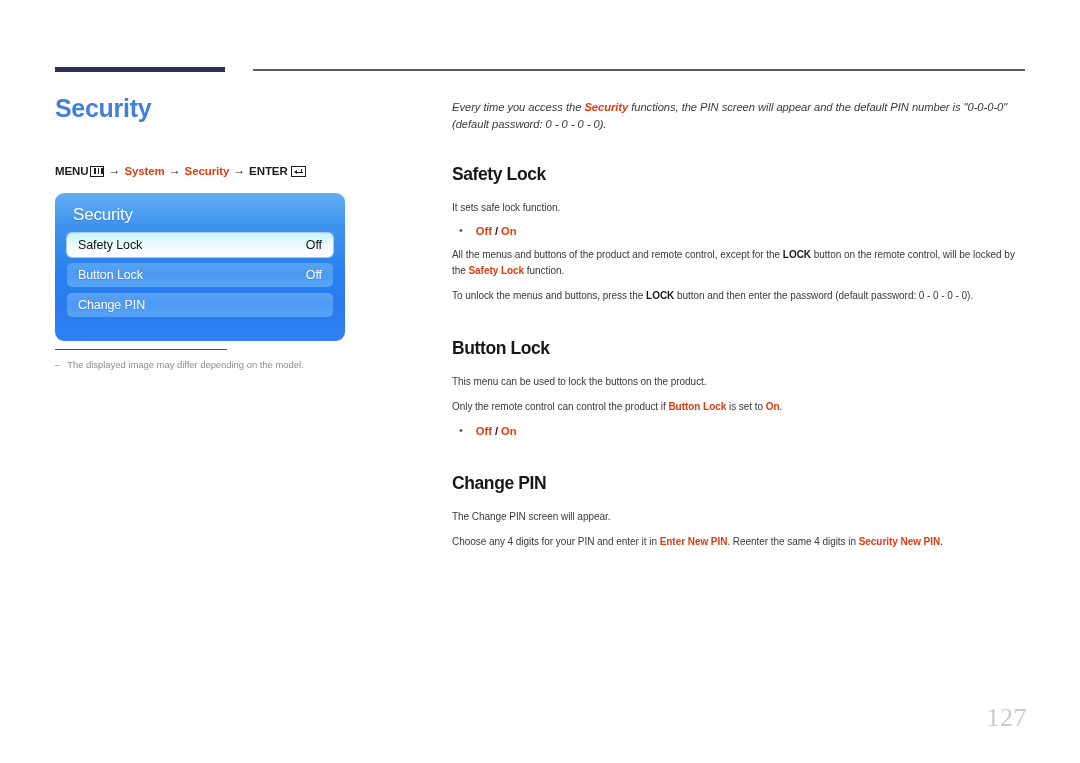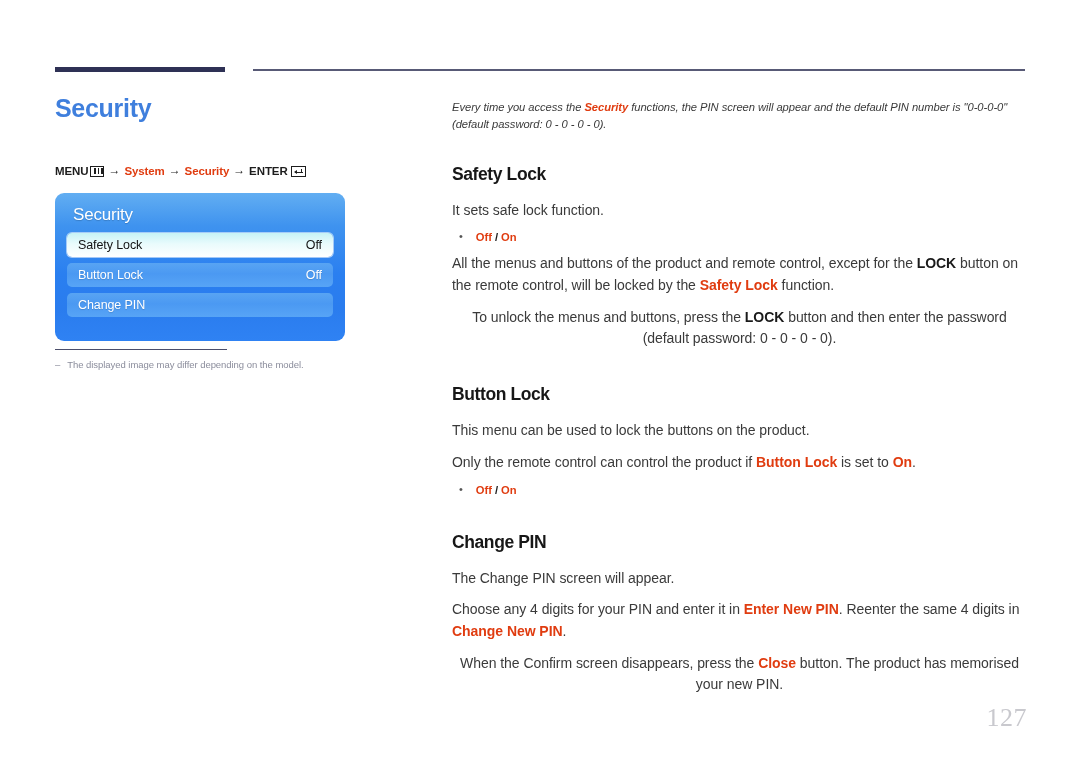--- a/index.html
+++ b/index.html
@@ -226,27 +226,27 @@
     letter-spacing: -0.4px;
     margin: 0;
     padding: 0;
     line-height: 1.2;
   }
   .sec-block { margin-top: 30px; }
   .sec-block.b2 { margin-top: 34px; }
   .sec-block.b3 { margin-top: 36px; }
   .sec-head-gap { height: 15px; }
   p.body {
-    font-size: 14px;
+    font-size: 10px;
     line-height: 1.55;
     color: #3a3a3a;
     letter-spacing: -0.05px;
     margin: 0 0 10px 0;
   }
-  p.body:last-child { margin-bottom: 0; text-align: center; }
+  p.body:last-child { margin-bottom: 0; }
   .bullet {
     display: flex;
     align-items: baseline;
     margin: 0 0 10px 0;
     padding-left: 7px;
     font-size: 11.2px;
     color: #3a3a3a;
   }
   .bullet .dot {
     color: #555555;
@@ -357,22 +357,19 @@
       <span class="dot">•</span>
       <span class="txt"><span class="red">Off</span><span class="blk"> / </span><span class="red">On</span></span>
     </div>
   </div>
 
   <div class="sec-block b3">
     <h2 class="sec-head">Change PIN</h2>
     <div class="sec-head-gap"></div>
     <p class="body">The Change PIN screen will appear.</p>
     <p class="body">
-      <span>Choose any 4 digits for your PIN and enter it in </span><span class="red">Enter New PIN</span><span>. Reenter the same 4 digits in </span><span class="red">Change New PIN</span><span>.</span>
+      <span>Choose any 4 digits for your PIN and enter it in </span><span class="red">Enter New PIN</span><span>. Reenter the same 4 digits in </span><span class="red">Security New PIN</span><span>.</span>
     </p>
-    <p class="body">
-      <span>When the Confirm screen disappears, press the </span><span class="red">Close</span><span> button. The product has memorised your new PIN.</span>
-    </p>
   </div>
 
 </div>
 
 <div class="page-num">127</div>
 
 </body></html>

